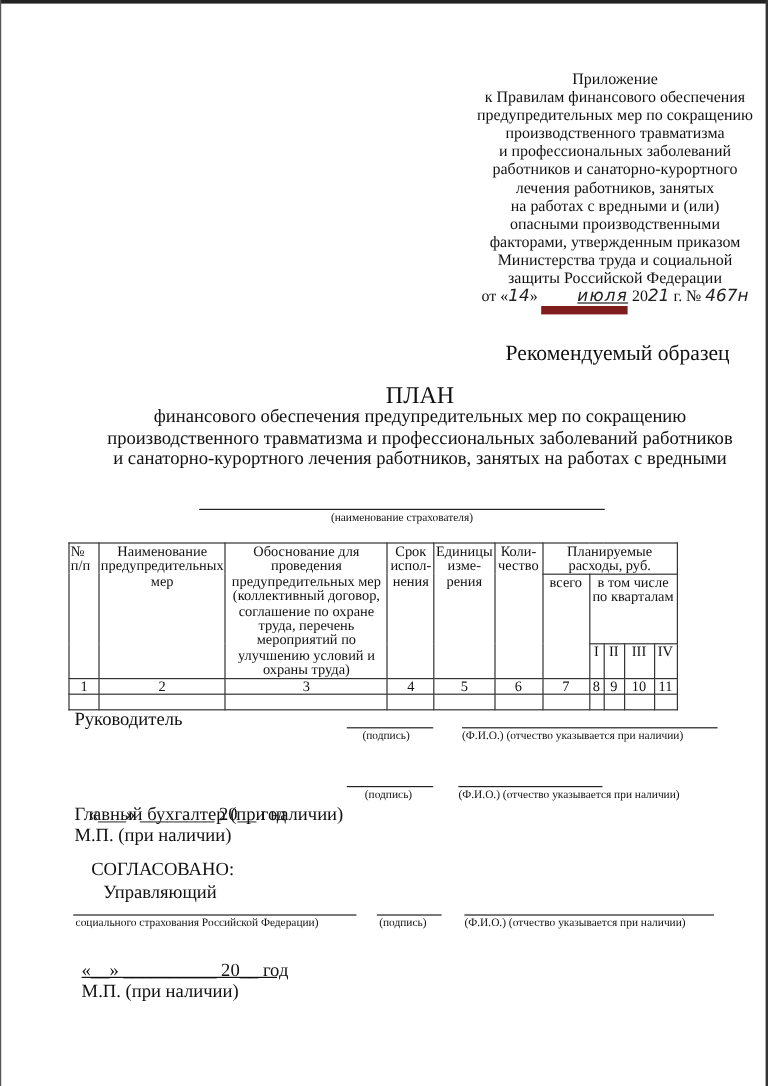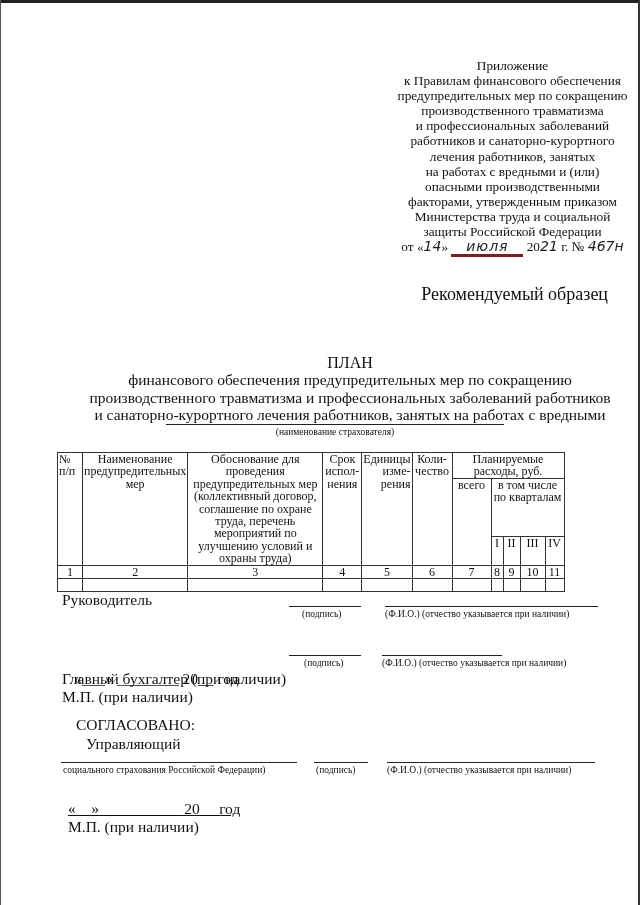--- a/index.html
+++ b/index.html
@@ -7,25 +7,25 @@
          font-family:"Liberation Serif", "DejaVu Serif", serif; color:#111; }
   .edge-top { position:absolute; left:0; top:0; width:640px; height:3px; background:#222; }
   .edge-right { position:absolute; right:0; top:0; width:2px; height:905px; background:#333; }
   .edge-left { position:absolute; left:0; top:0; width:1px; height:905px; background:#555; }
 
   .appendix { position:absolute; left:380px; top:58px; width:265px; text-align:center;
               font-size:13.3px; line-height:15.1px; }
   .appendix .order { position:relative; }
   .hw { font-family:"DejaVu Sans", sans-serif; font-style:italic; color:#222; font-size:14px; }
   .hw-day { text-decoration:none; }
-  .hw-month { display:inline-block; border-bottom:3px solid #7f1d1d; min-width:72px; text-align:center; letter-spacing:1px; }
+  .hw-month { display:inline-block; border-bottom:7px solid #7f1d1d; min-width:72px; text-align:right; letter-spacing:1px;text-decoration:underline; }
 
   .sample { position:absolute; right:32px; top:284px; font-size:18px; }
   .title { position:absolute; left:60px; width:580px; top:322px; text-align:center; font-size:15.5px; line-height:17.4px; }
-  .title .plan { font-size:16px;margin-top:32px; }
+  .title .plan { font-size:20px; }
 
   .insurer-line { position:absolute; left:166px; top:424px; width:338px; border-top:1px solid #222; }
   .insurer-cap { position:absolute; left:166px; top:427px; width:338px; text-align:center; font-size:9.5px; }
 
   table.plan { position:absolute; left:57px; top:452px; border-collapse:collapse; font-size:12px; line-height:12.4px; }
   table.plan td { border:1px solid #333; text-align:center; vertical-align:top; padding:0 1px; }
   table.plan .num td { vertical-align:middle; height:12px; }
   table.plan .empty td { height:12px; }
 
   .sig-title { position:absolute; font-size:15.5px; }
@@ -73,21 +73,21 @@
 <div class="insurer-line"></div>
 <div class="insurer-cap">(наименование страхователя)</div>
 
 <table class="plan">
   <tbody>
       <tr>
     <td rowspan="3" style="width:22px;text-align:left;">№ п/п</td>
     <td rowspan="3" style="width:96px;">Наименование предупредительных мер</td>
     <td rowspan="3" style="width:132px;">Обоснование для проведения предупредительных мер (коллективный договор, соглашение по охране труда, перечень мероприятий по улучшению условий и охраны труда)</td>
     <td rowspan="3" style="width:36px;">Срок испол-нения</td>
-    <td rowspan="3" style="width:41px;text-align:right;">Единицы изме-рения</td>
+    <td rowspan="3" style="width:41px;">Единицы изме-рения</td>
     <td rowspan="3" style="width:37px;">Коли-чество</td>
     <td colspan="5" style="height:24px;">Планируемые расходы, руб.</td>
   </tr>
   <tr>
     <td rowspan="2" style="width:36px;">всего</td>
     <td colspan="4" style="height:36px;text-align:center;">в том числе по кварталам</td>
   </tr>
   <tr>
     <td style="width:9px;height:28px;">I</td>
     <td style="width:14px;">II</td>

